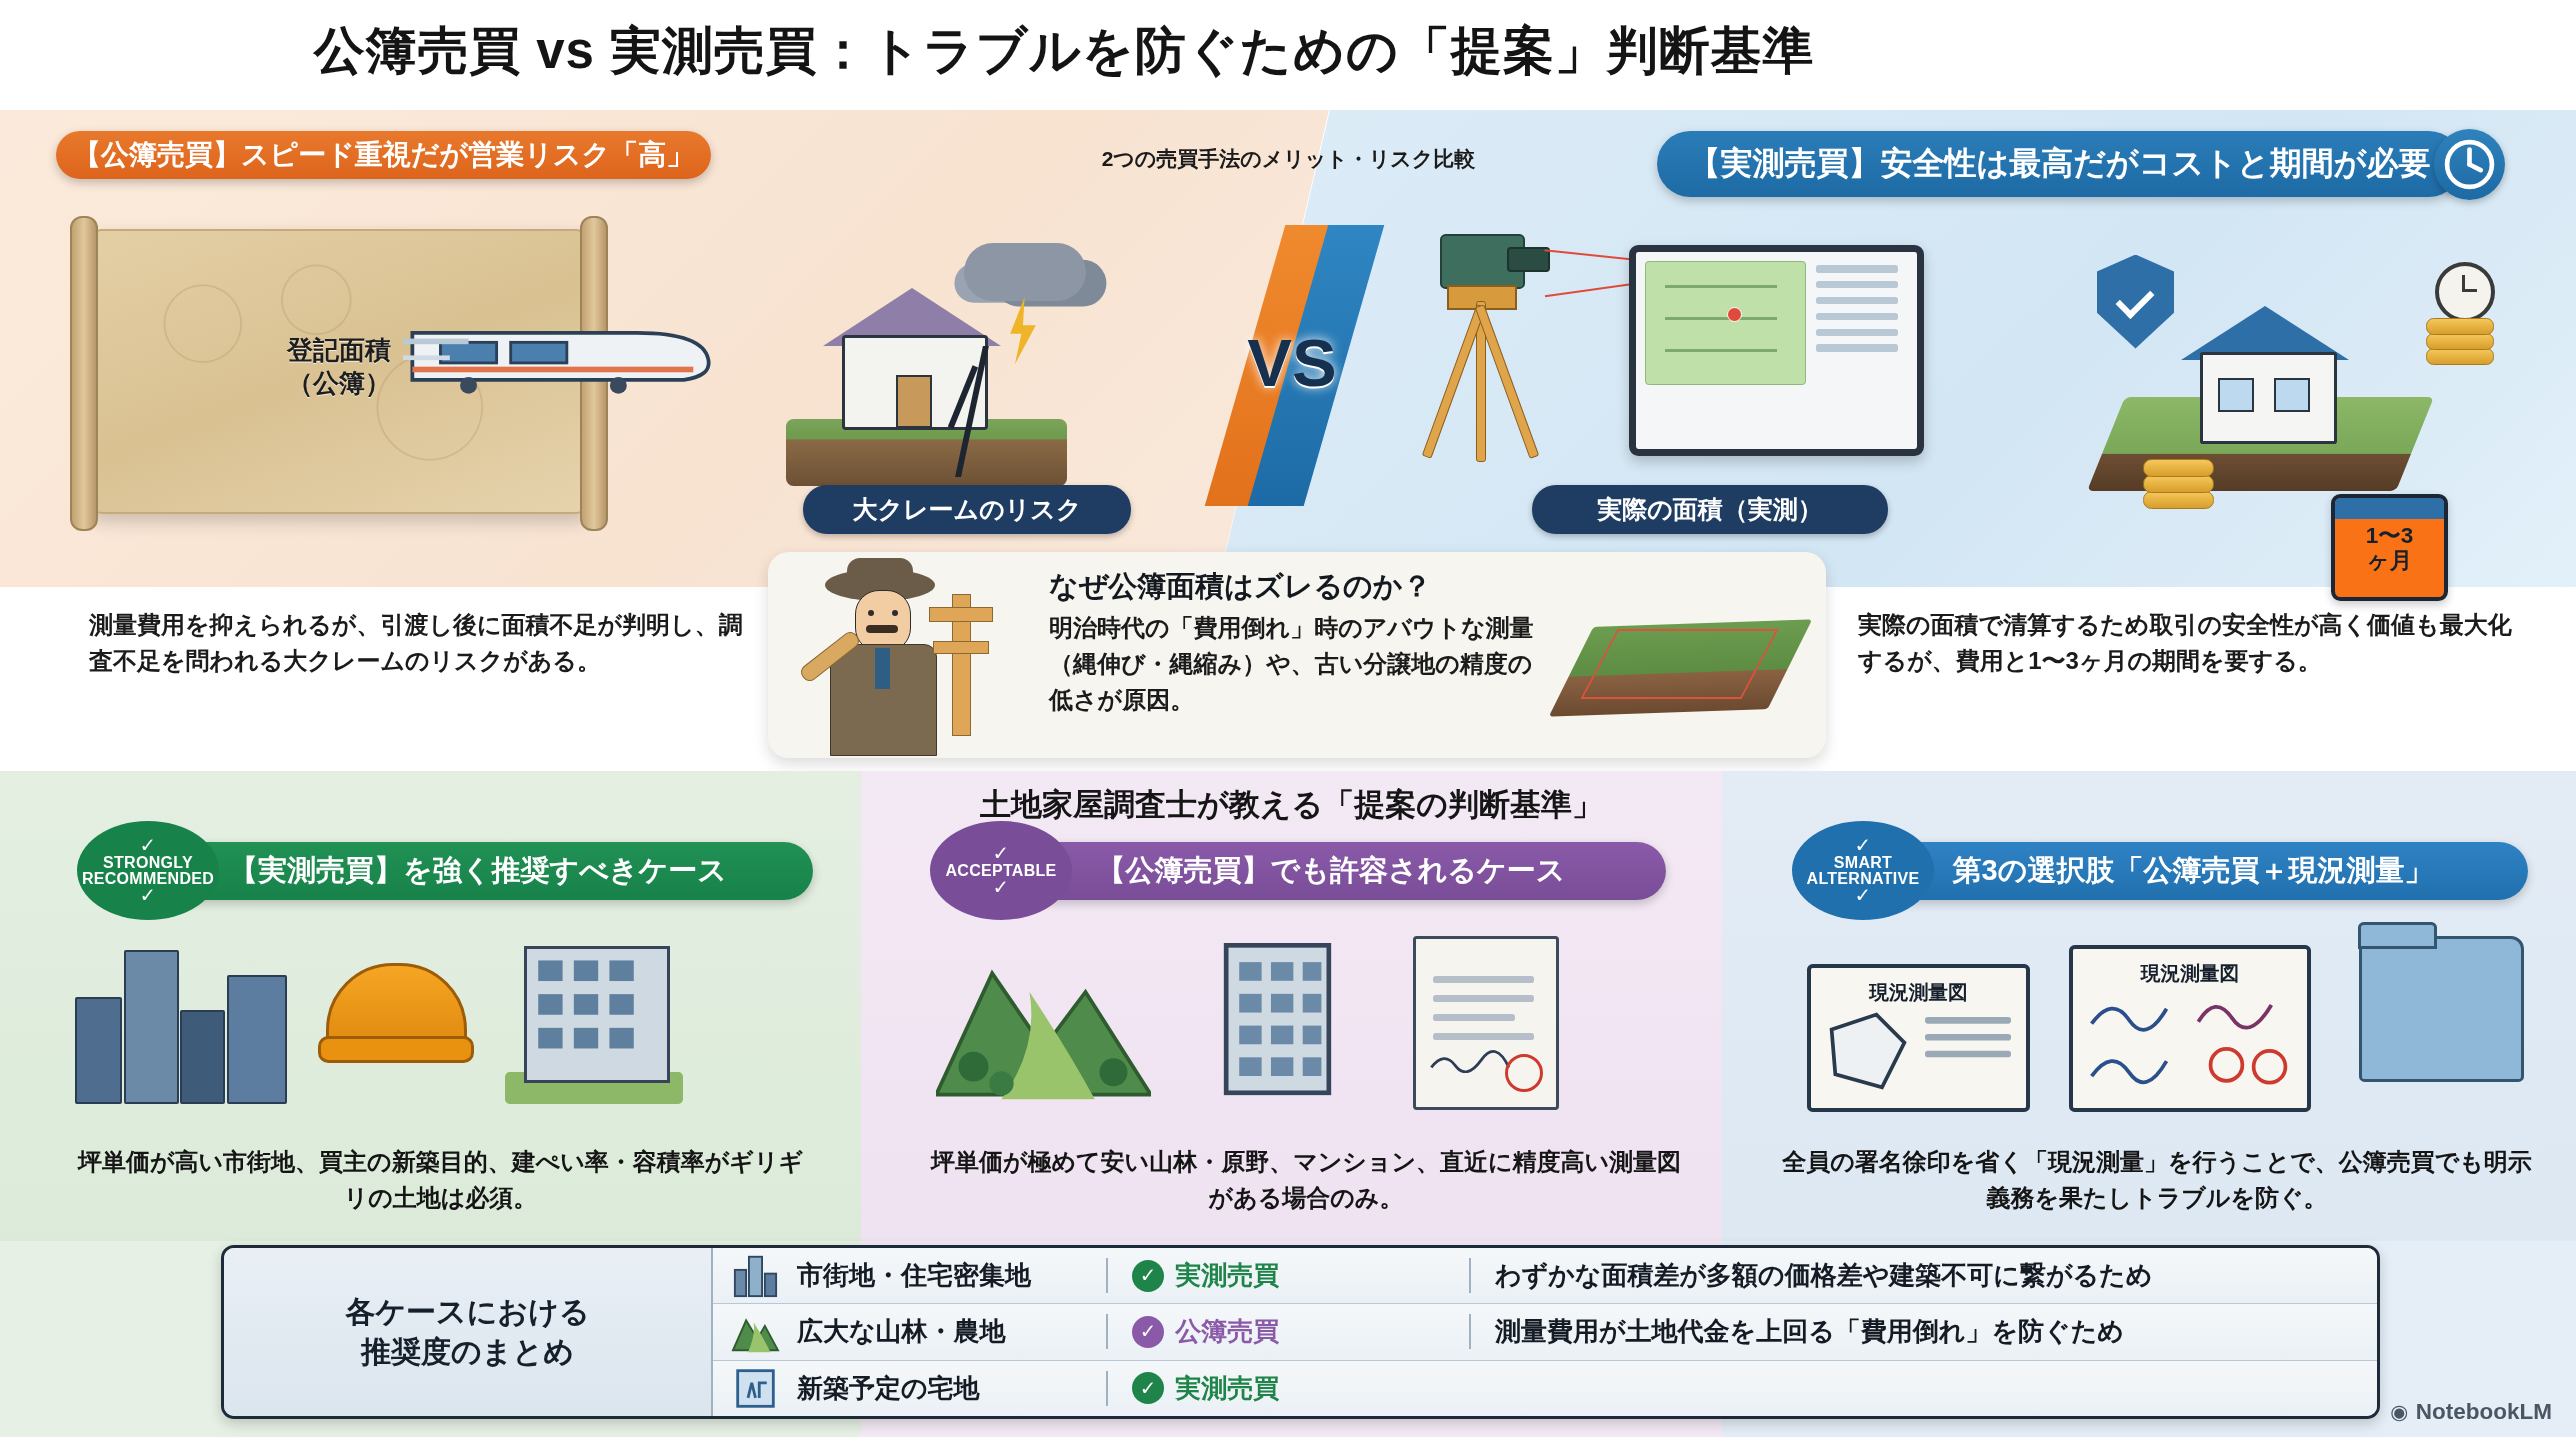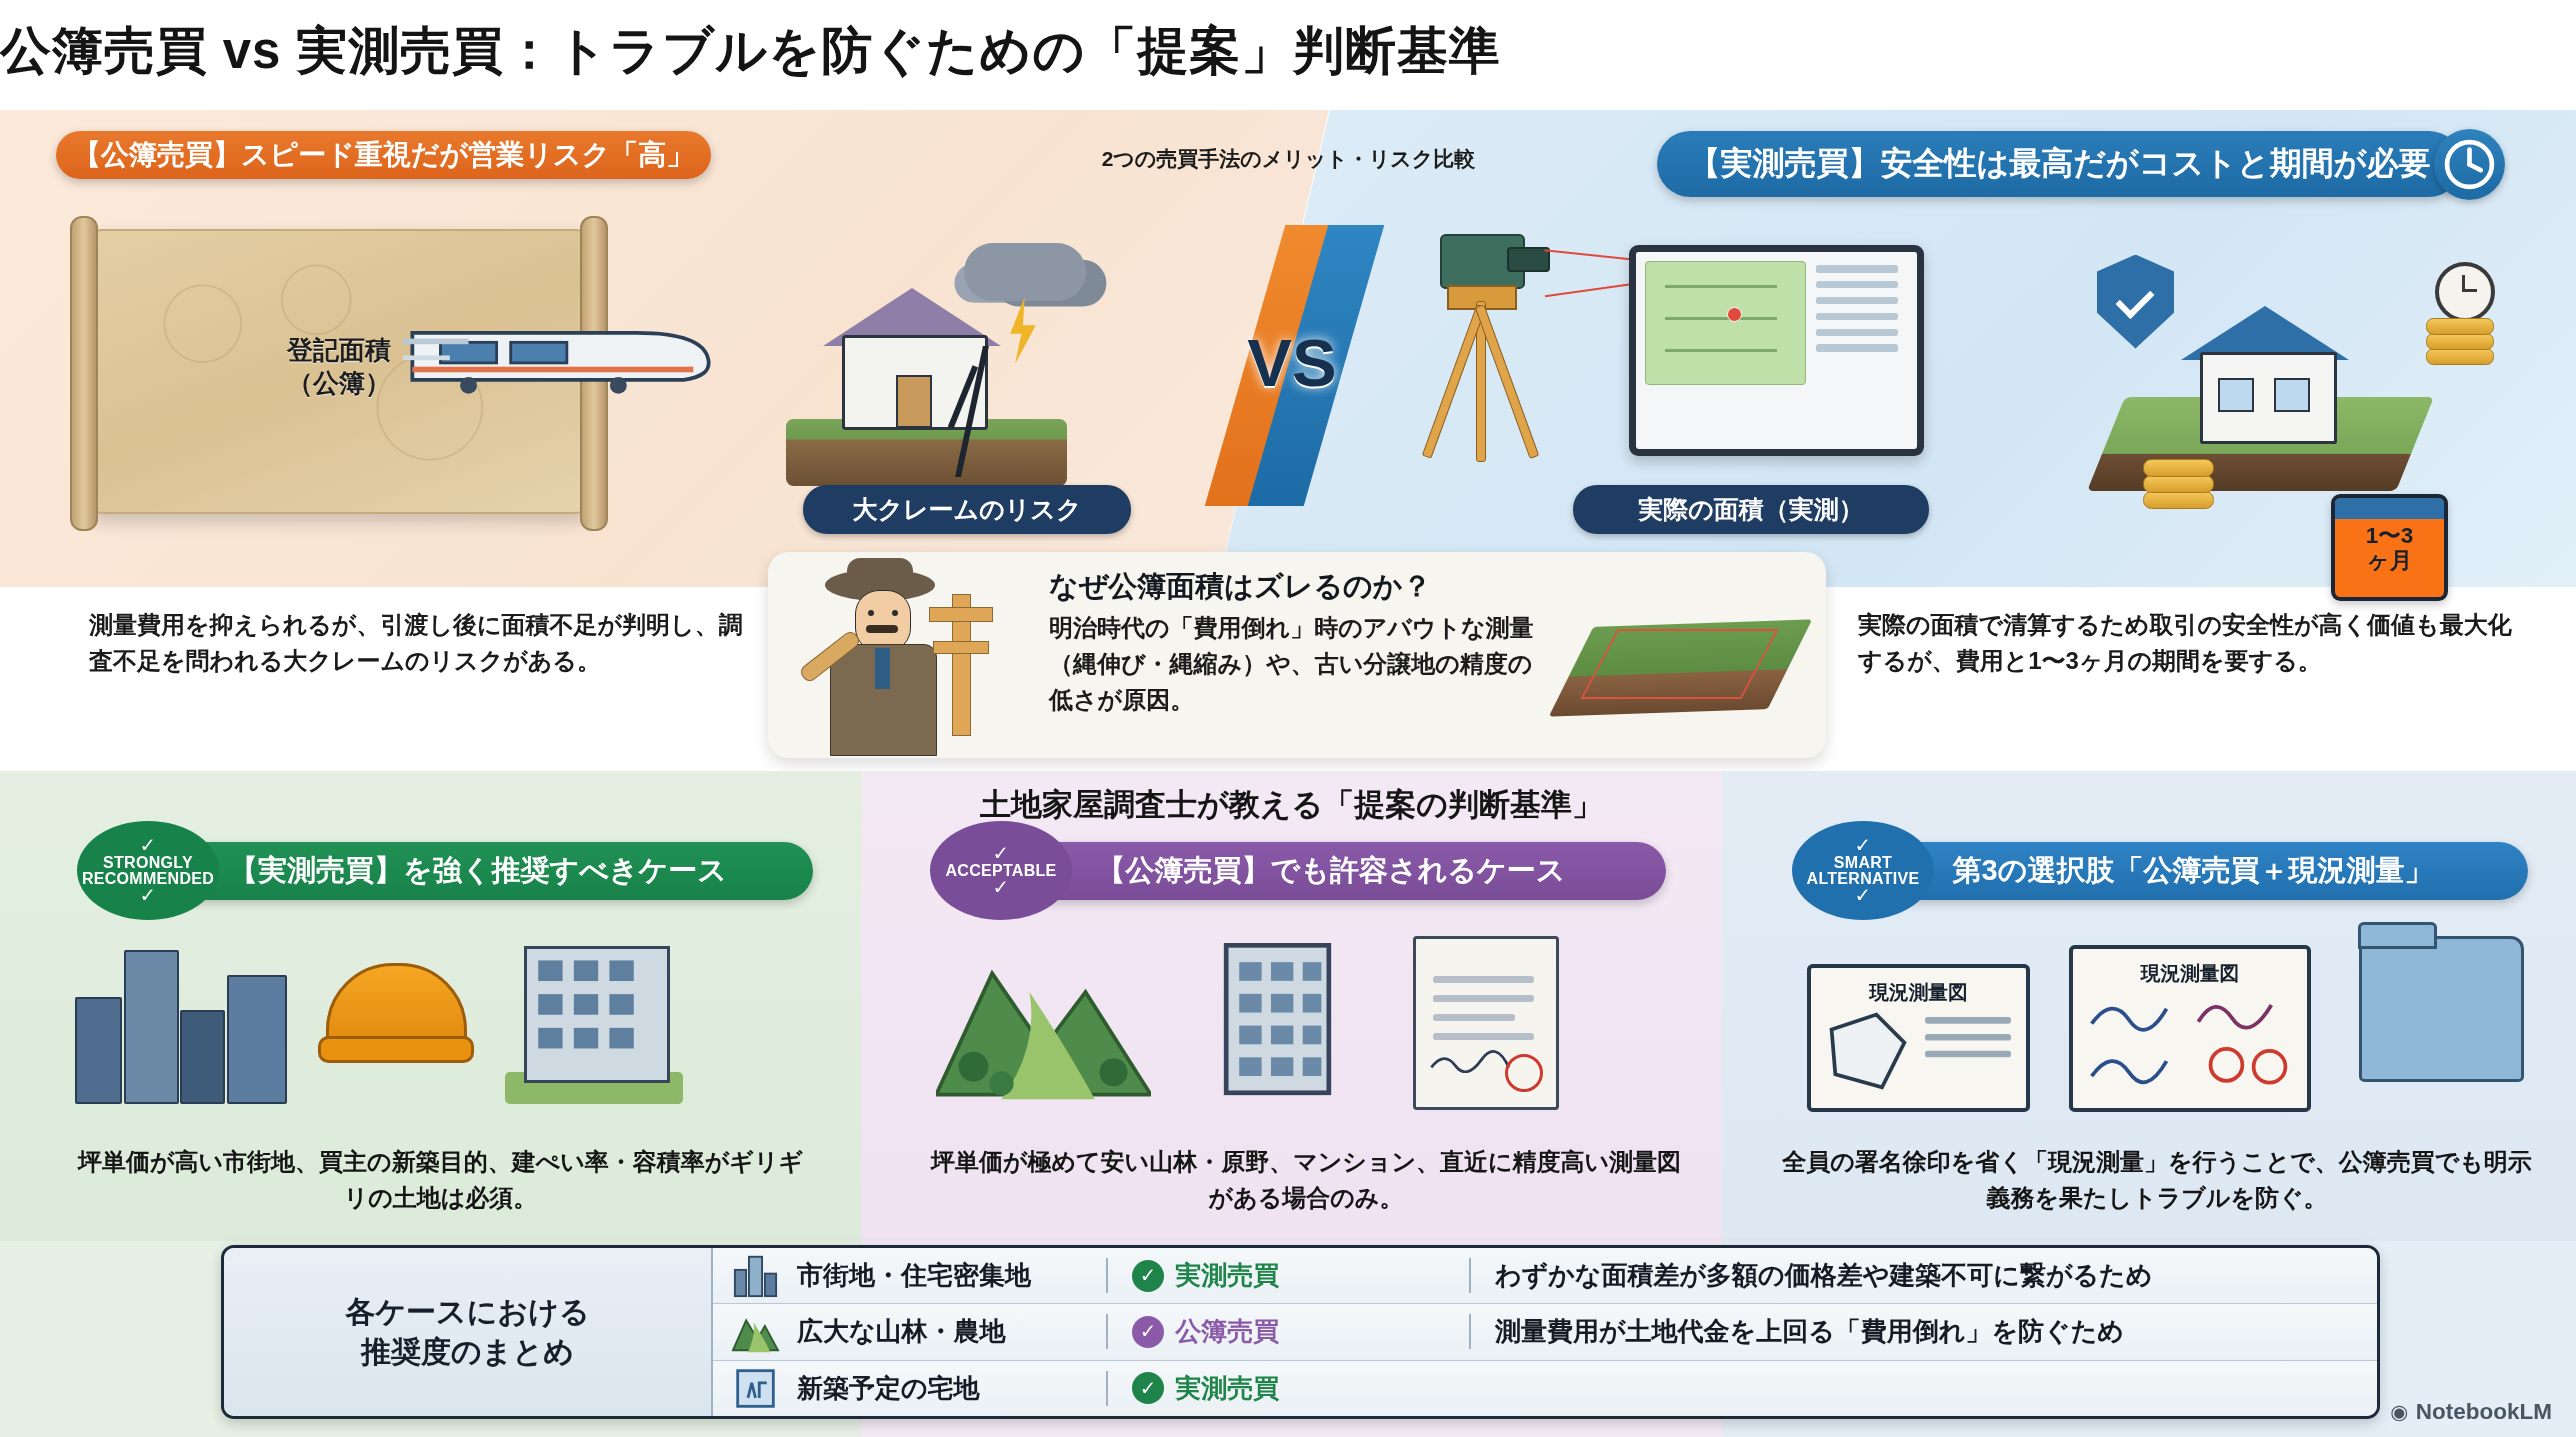--- a/index.html
+++ b/index.html
@@ -6,23 +6,24 @@
   html,body{margin:0;padding:0;}
   body{
     width:2576px;height:1438px;overflow:hidden;
     font-family:"Liberation Sans","DejaVu Sans",sans-serif;
     background:#fbfbf9;position:relative;
   }
   .stage{position:relative;width:2576px;height:1438px;overflow:hidden;background:#ffffff;}
 
   
   .title{
-    position:absolute;left:0;top:17px;width:2036px;
+    position:absolute;left:0;top:17px;width:2036px;text-align:center;
     font-size:51px;font-weight:bold;color:#141414;letter-spacing:0.9px;
     white-space:nowrap;
+    padding-left:46px;
   }
 
   
   .top-left-bg{
     position:absolute;left:0;top:110px;width:1329px;height:477px;
     background:linear-gradient(135deg,#fbeadb 0%,#f8e3d1 60%,#f9e9dc 100%);
     clip-path:polygon(0 0,1329px 0,1217px 477px,0 477px);
   }
   .top-right-bg{
     position:absolute;left:1208px;top:110px;width:1369px;height:477px;
@@ -124,21 +125,21 @@
   .tablet{
     position:absolute;left:1629px;top:245px;width:281px;height:197px;background:#f4f6f7;
     border:7.5px solid #2a3440;border-radius:9.4px;box-shadow:0 5.6px 13px rgba(0,0,0,.2);
   }
   .tablet-map{position:absolute;left:9.4px;top:9.4px;width:159px;height:122px;background:#bfe0a8;border:1.9px solid #8fb87a;border-radius:3.7px;}
   .tablet-map:before{content:"";position:absolute;left:19px;top:22.5px;width:112px;height:2.8px;background:#7fa96c;box-shadow:0 32px 0 #7fa96c,0 64px 0 #7fa96c;}
   .tablet-pin{position:absolute;left:81px;top:45px;width:13px;height:13px;border-radius:50%;background:#e04a3a;border:1.9px solid #fff;}
   .tablet-lines{position:absolute;left:180px;top:13px;width:82px;height:112px;}
   .tablet-lines i{display:block;height:7.5px;background:#b8c8d4;margin-bottom:8.4px;border-radius:2.8px;}
   .area-label{
-    position:absolute;left:1573px;top:485px;width:356px;height:49px;border-radius:24px;
+    position:absolute;left:1532px;top:485px;width:356px;height:49px;border-radius:24px;
     background:#1f3c63;color:#fff;font-size:25px;font-weight:bold;
     display:flex;align-items:center;justify-content:center;white-space:nowrap;
     box-shadow:0 2.8px 6.6px rgba(0,0,0,.25);
   }
 
   
   .safe-block{position:absolute;left:2003px;top:234px;width:487px;height:281px;}
   .lot{position:absolute;left:103px;bottom:24px;width:309px;height:94px;border-radius:5.6px;
        background:linear-gradient(180deg,#8cb867 0%,#7aa858 60%,#6c4e33 61%,#563c26 100%);transform:skewX(-22deg);}
   .sh-body{position:absolute;left:197px;bottom:71px;width:131px;height:86px;background:#f5f6f4;border:3.7px solid #2c3440;border-radius:2.8px;}

